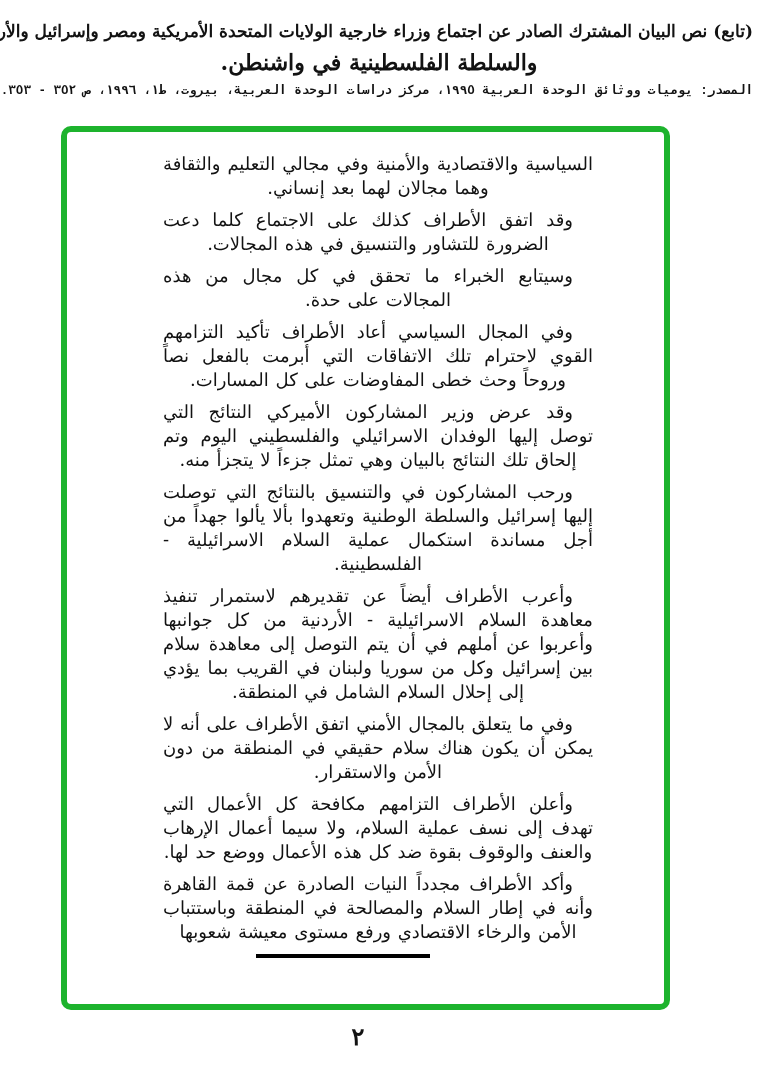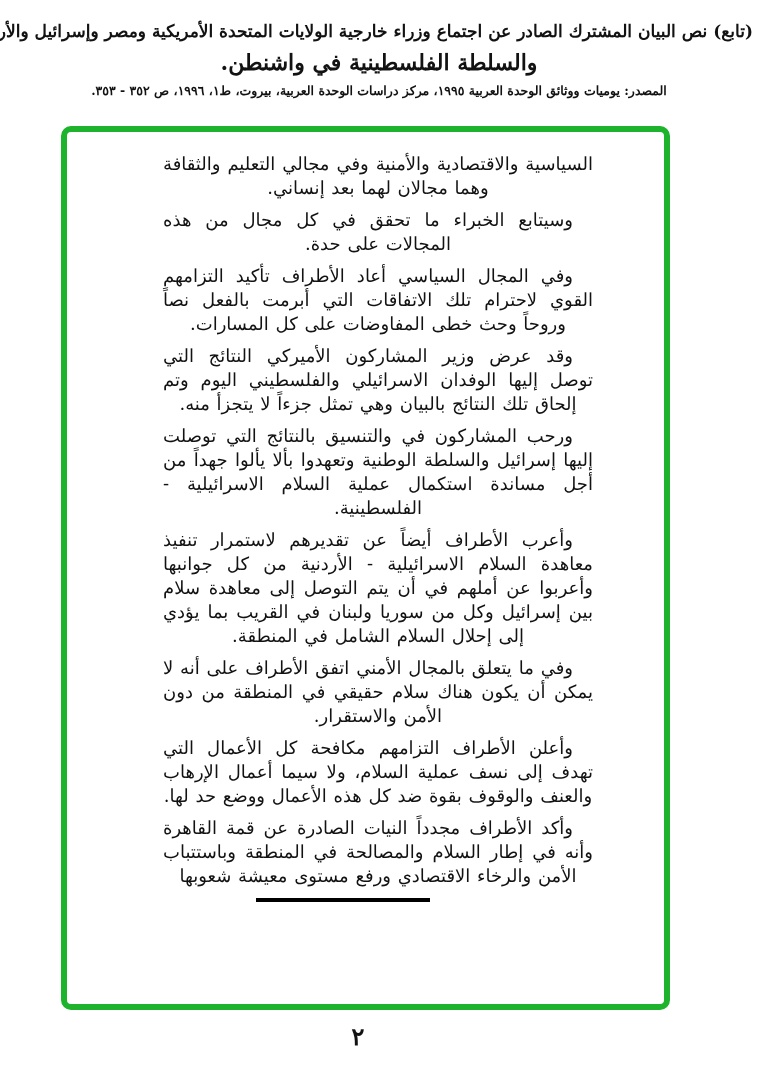--- a/index.html
+++ b/index.html
@@ -29,20 +29,21 @@
   }
   .title-line-2 {
     font-size: 22px;
     line-height: 31px;
   }
   .source-line {
     font-size: 12.5px;
     line-height: 20px;
     margin-top: 3px;
     white-space: nowrap;
+    font-family: Liberation Mono, monospace;
   }
 
   .highlight-box {
     position: absolute;
     left: 61px;
     top: 126px;
     width: 609px;
     height: 884px;
     border: 6px solid var(--highlight-green, #1db32d);
     border-radius: 10px;
@@ -89,20 +90,21 @@
 
 <header class="page-header">
   <div class="title-line-1">(تابع) نص البيان المشترك الصادر عن اجتماع وزراء خارجية الولايات المتحدة الأمريكية ومصر وإسرائيل والأردن</div>
   <div class="title-line-2">والسلطة الفلسطينية في واشنطن.</div>
   <div class="source-line">المصدر: يوميات ووثائق الوحدة العربية ١٩٩٥،  مركز دراسات الوحدة العربية، بيروت، ط١، ١٩٩٦، ص ٣٥٢ - ٣٥٣.</div>
 </header>
 
 <section class="highlight-box">
   <article class="body-text">
     <p class="body-par continuation">السياسية والاقتصادية والأمنية وفي مجالي التعليم والثقافة وهما مجالان لهما بعد إنساني.</p>
+    <p class="body-par">وقد اتفق الأطراف كذلك على الاجتماع كلما دعت الضرورة للتشاور والتنسيق في هذه المجالات.</p>
     <p class="body-par">وسيتابع الخبراء ما تحقق في كل مجال من هذه المجالات على حدة.</p>
     <p class="body-par">وفي المجال السياسي أعاد الأطراف تأكيد التزامهم القوي لاحترام تلك الاتفاقات التي أبرمت بالفعل نصاً وروحاً وحث خطى المفاوضات على كل المسارات.</p>
     <p class="body-par">وقد عرض وزير المشاركون الأميركي النتائج التي توصل إليها الوفدان الاسرائيلي والفلسطيني اليوم وتم إلحاق تلك النتائج بالبيان وهي تمثل جزءاً لا يتجزأ منه.</p>
     <p class="body-par">ورحب المشاركون في والتنسيق بالنتائج التي توصلت إليها إسرائيل والسلطة الوطنية وتعهدوا بألا يألوا جهداً من أجل مساندة استكمال عملية السلام الاسرائيلية - الفلسطينية.</p>
     <p class="body-par">وأعرب الأطراف أيضاً عن تقديرهم لاستمرار تنفيذ معاهدة السلام الاسرائيلية - الأردنية من كل جوانبها وأعربوا عن أملهم في أن يتم التوصل إلى معاهدة سلام بين إسرائيل وكل من سوريا ولبنان في القريب بما يؤدي إلى إحلال السلام الشامل في المنطقة.</p>
     <p class="body-par">وفي ما يتعلق بالمجال الأمني اتفق الأطراف على أنه لا يمكن أن يكون هناك سلام حقيقي في المنطقة من دون الأمن والاستقرار.</p>
     <p class="body-par">وأعلن الأطراف التزامهم مكافحة كل الأعمال التي تهدف إلى نسف عملية السلام، ولا سيما أعمال الإرهاب والعنف والوقوف بقوة ضد كل هذه الأعمال ووضع حد لها.</p>
     <p class="body-par">وأكد الأطراف مجدداً النيات الصادرة عن قمة القاهرة وأنه في إطار السلام والمصالحة في المنطقة وباستتباب الأمن والرخاء الاقتصادي ورفع مستوى معيشة شعوبها</p>
     <div class="section-end-rule"></div>
   </article>

